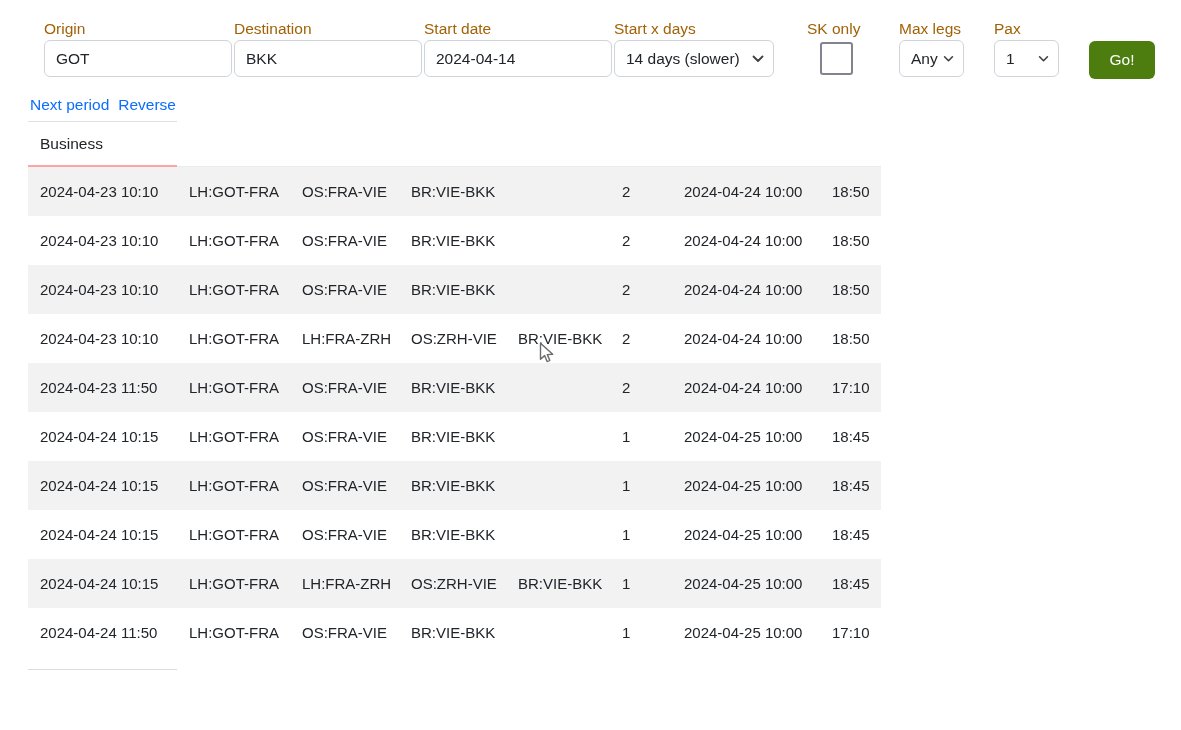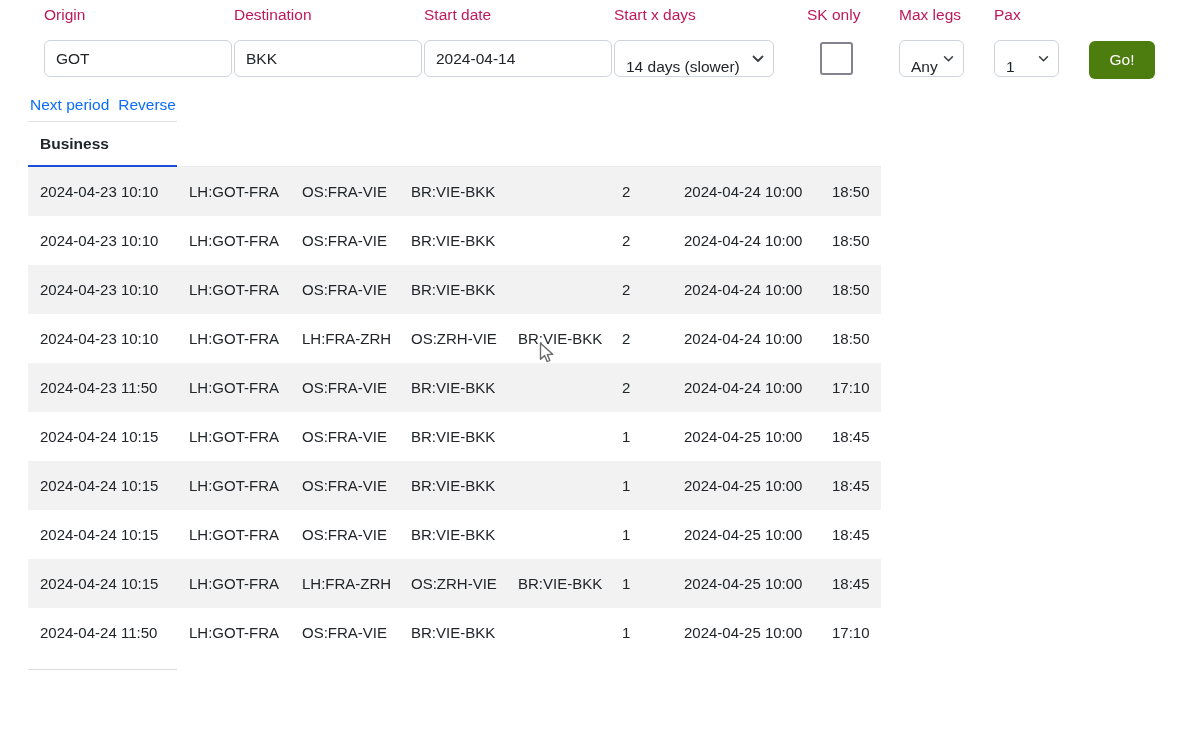--- a/index.html
+++ b/index.html
@@ -3,29 +3,29 @@
 <meta charset="utf-8">
 <style>
   html,body{margin:0;padding:0;}
   body{
     width:1181px;height:730px;position:relative;overflow:hidden;
     background:#ffffff;color:#212529;
     font-family:"Liberation Sans","DejaVu Sans",sans-serif;
     font-size:15.5px;
   }
   
-  .flabel{position:absolute;top:5px;line-height:20px;color:#be185d;white-space:nowrap;}
+  .flabel{position:absolute;top:19px;line-height:20px;color:#a16207;white-space:nowrap;}
   .ctrl{position:absolute;top:40px;height:37px;box-sizing:border-box;}
   input.textbox{
     width:188px;height:37px;border:1px solid #ced4da;border-radius:6px;
     padding:0 11px;font:inherit;color:#212529;background:#fff;outline:none;
   }
   .selectbox{
     border:1px solid #ced4da;border-radius:6px;background:#fff;
-    display:flex;align-items:flex-end;height:37px;box-sizing:border-box;
+    display:flex;align-items:center;height:37px;box-sizing:border-box;
     padding:0 12px 0 11px;position:absolute;top:40px;cursor:default;
   }
   .selectbox .chev{position:absolute;right:9px;top:50%;transform:translateY(-50%);display:flex;}
   .checkbox{
     position:absolute;top:42px;left:820px;width:29px;height:29px;
     border:2px solid #83838e;border-radius:3px;background:#fff;
   }
   .go-btn{
     position:absolute;left:1089px;top:41px;width:66px;height:38px;
     background:#4d7c0f;color:#fff;border:none;border-radius:6px;
@@ -37,22 +37,22 @@
   
   .table-wrap{position:absolute;left:0;top:121px;}
   table.results{
     border-collapse:collapse;table-layout:fixed;width:853px;margin-left:28px;
     font-size:15px;color:#212529;
   }
   table.results th,table.results td{
     text-align:left;white-space:nowrap;overflow:hidden;line-height:21px;
   }
   th.caption-cell{
-    border-top:1px solid #dee2e6;border-bottom:2px solid #1d4ed8;
-    padding:11px 12px;font-size:15.5px;font-weight:bold;
+    border-top:1px solid #dee2e6;border-bottom:2px solid #fca5a5;
+    padding:11px 12px;font-size:15.5px;font-weight:normal;
   }
   th.caption-rest{border-bottom:1px solid #e9ebed;}
   tr.header-row th{
     padding:15px 12px;border-bottom:1px solid #dee2e6;font-weight:bold;
   }
   tbody td{padding:14px 12px;}
   tbody tr:nth-child(odd){background:#f2f2f2;}
   .next-section-line{
     width:149px;height:0;border-top:1px solid #d9dcdf;margin:12px 0 0 28px;
   }

